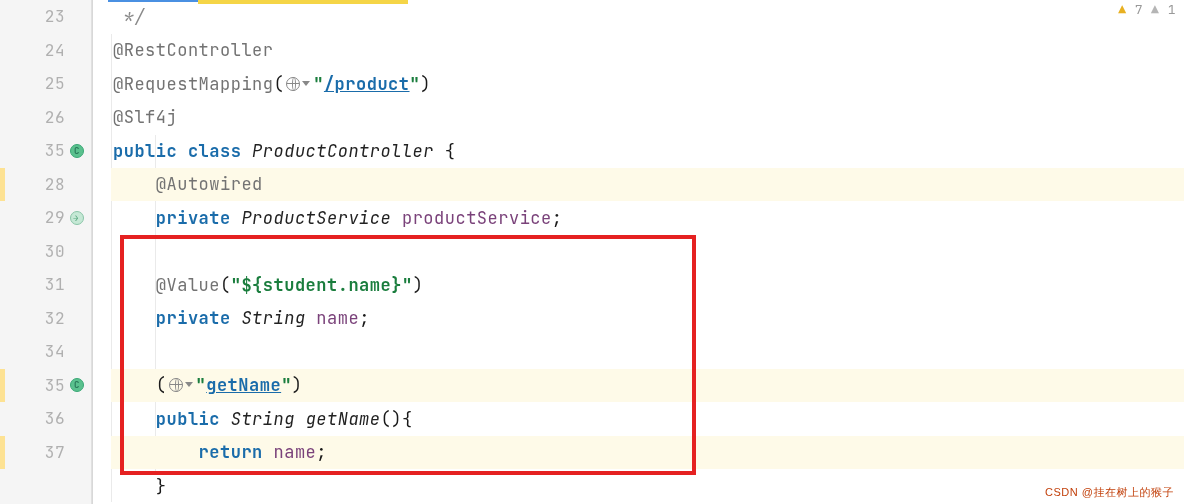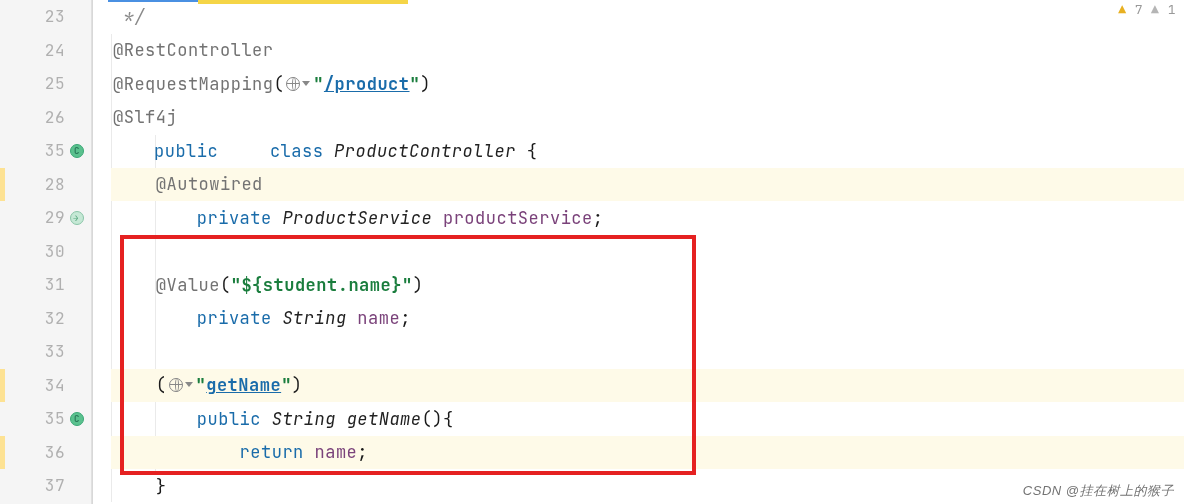--- a/index.html
+++ b/index.html
@@ -107,21 +107,21 @@
       height: 33.5px;
       background: #fde293;
     }
     .indent-guide {
       position: absolute;
       width: 1px;
       background: #eaeaea;
       top: 0;
       bottom: 0;
     }
-    .kw { color: #1a6caa; font-weight: 400; margin-left: 41px; }
+    .kw { color: #1a6caa; font-weight: 700; }
     .ann { color: #737373; }
     .str { color: #1a7d3d; font-weight: 600; }
     .url { color: #1a6caa; font-weight: 600; text-decoration: underline; }
     .type { color: #222; font-style: italic; }
     .field { color: #7a427a; }
     .comment { color: #8a8a8a; font-style: italic; }
     .plain { color: #1a1a1a; }
     .red-box {
       position: absolute;
       border: 4px solid #e52121;
@@ -196,25 +196,24 @@
       font-weight: bold;
     }
     .warn-gray {
       color: #b5b5b5;
       font-weight: bold;
     }
     .watermark {
       position: absolute;
       bottom: 4px;
       right: 10px;
-      font-size: 13px;
-      color: #737373;
+      font-size: 11px;
+      color: #c2410c;
       font-family: sans-serif;
       z-index: 20;
-      font-style: italic;
     }
     .scrollbar-track {
       position: absolute;
       right: 0;
       top: 0;
       width: 12px;
       height: 100%;
       background: transparent;
     }
     .top-markers {
@@ -276,23 +275,20 @@
     <div class="gutter-line">
         <span class="line-number">30</span>
       </div>
     <div class="gutter-line">
         <span class="line-number">31</span>
       </div>
     <div class="gutter-line">
         <span class="line-number">32</span>
       </div>
     <div class="gutter-line">
-        <span class="line-number">33</span>
-      </div>
-    <div class="gutter-line">
         <span class="line-number">34</span>
       </div>
     <div class="gutter-line">
         <span class="line-number">35</span>
         <span class="gutter-icon">
           <span class="icon-class"></span>
         </span>
       </div>
     <div class="gutter-line">
         <span class="line-number">36</span>

